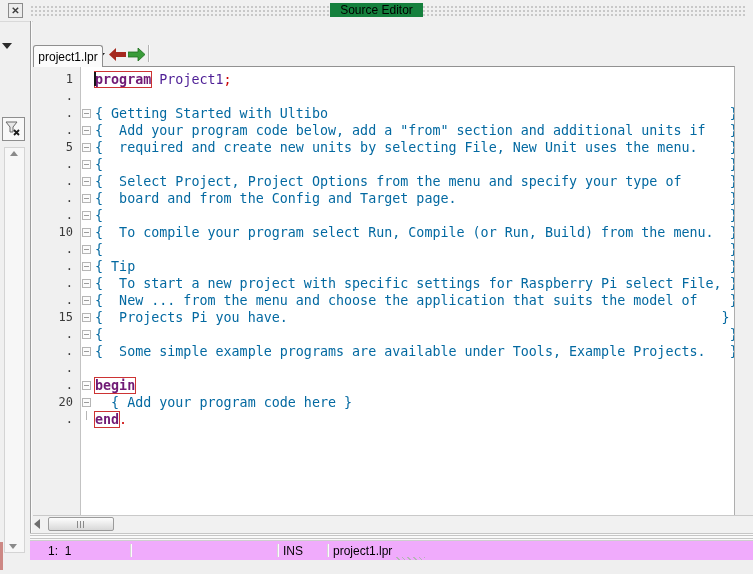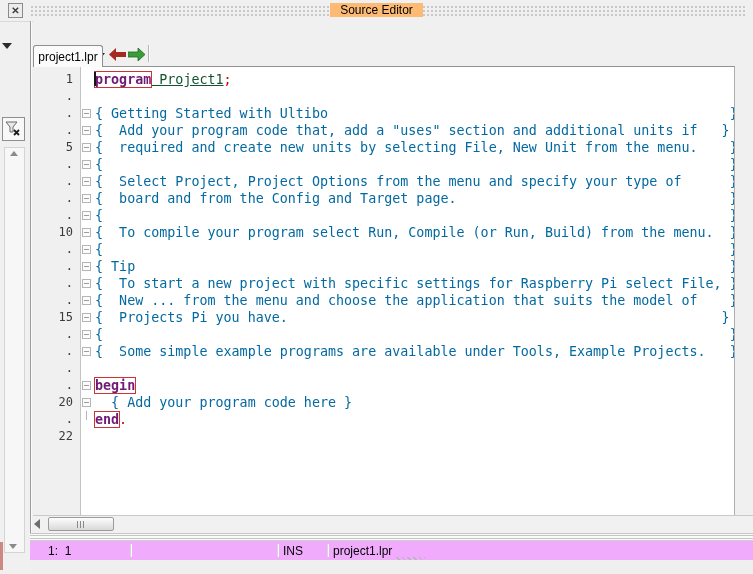--- a/index.html
+++ b/index.html
@@ -4,21 +4,21 @@
 <style>
   html,body{margin:0;padding:0;}
   .screen{position:relative;width:753px;height:574px;background:#f0f0f0;overflow:hidden;
           font-family:"Liberation Sans",sans-serif;color:#000;}
 
   
   .titlebar{position:absolute;left:0;top:0;width:753px;height:21px;background:#f0f0f0;border-bottom:1px solid #d9d9d9;}
   .title-hatch{position:absolute;left:30px;top:5px;width:716px;height:12px;
                background-image:radial-gradient(#c8c8c8 1px, transparent 1px);background-size:4px 4px;}
   .title-center{position:absolute;left:0;top:3px;width:100%;text-align:center;font-size:12px;}
-  .title-center span{background:#fdba74;padding:0 10px;}
+  .title-center span{background:#15803d;padding:0 10px;}
   .close-box{position:absolute;left:8px;top:3px;width:15px;height:15px;border:1px solid #8b8b8b;background:#ececec;
              box-sizing:border-box;display:flex;align-items:center;justify-content:center;
              font-size:10px;font-weight:bold;color:#3c3c3c;line-height:1;}
 
   
   .collapse-arrow{position:absolute;left:2px;top:43px;width:0;height:0;
                   border-left:5px solid transparent;border-right:5px solid transparent;border-top:6px solid #2b2b2b;}
   .filter-btn{position:absolute;left:2px;top:117px;width:23px;height:24px;border:1px solid #8e8e8e;background:#f8f8f8;
               box-sizing:border-box;display:flex;align-items:center;justify-content:center;}
   .vscroll{position:absolute;left:4px;top:147px;width:21px;height:406px;background:#f7f7f7;
@@ -56,21 +56,21 @@
   .cnum{width:47px;flex:none;text-align:right;padding-right:7px;box-sizing:border-box;
         font-family:"DejaVu Sans Mono",monospace;font-size:12px;line-height:17px;color:#3a3a3a;z-index:1;}
   .cfold{width:14px;flex:none;position:relative;}
   .ctext{flex:1;position:relative;padding-left:1px;white-space:pre;
          font-family:"DejaVu Sans Mono",monospace;font-size:13.35px;line-height:17px;}
   .fbox{position:absolute;left:2px;top:4px;width:9px;height:9px;border:1px solid #b5b5b5;background:#fcfcfc;box-sizing:border-box;}
   .fbox::after{content:"";position:absolute;left:1px;right:1px;top:3px;height:1px;background:#9c9c9c;}
   .fvline{position:absolute;left:6px;top:0;width:1px;height:9px;background:#b5b5b5;}
   .caret{position:absolute;left:0;top:1px;width:2px;height:14px;background:#151515;}
   .tok-keyword-frame{font-weight:bold;color:#701a75;outline:1px solid #cd3333;}
-  .tok-plain{color:#14532d;text-decoration:underline;}
+  .tok-plain{color:#4c1d95;}
   .tok-symbol{color:#cc0000;}
   .tok-comment{color:#0369a1;}
 
   
   .hscroll{position:absolute;left:33px;top:515px;width:720px;height:18px;background:#f1f1f1;
            border-top:1px solid #c9c9c9;box-sizing:border-box;}
   .hs-left{position:absolute;left:1px;top:3px;width:0;height:0;
            border-top:5px solid transparent;border-bottom:5px solid transparent;border-right:6px solid #6e6e6e;}
   .hs-thumb{position:absolute;left:15px;top:1px;width:66px;height:14px;background:linear-gradient(#fdfdfd,#d8d8d8);
             border:1px solid #9b9b9b;border-radius:2px;box-sizing:border-box;}
@@ -160,28 +160,28 @@
           <div class="cfold">
             <div class="fbox"></div>
           </div>
           <div class="ctext"><span class="tok-comment">{ Getting Started with Ultibo                                                  }</span></div>
         </div>
         <div class="crow">
           <div class="cnum">.</div>
           <div class="cfold">
             <div class="fbox"></div>
           </div>
-          <div class="ctext"><span class="tok-comment">{  Add your program code that, add a "uses" section and additional units if   }</span></div>
+          <div class="ctext"><span class="tok-comment">{  Add your program code below, add a "from" section and additional units if   }</span></div>
         </div>
         <div class="crow">
           <div class="cnum">5</div>
           <div class="cfold">
             <div class="fbox"></div>
           </div>
-          <div class="ctext"><span class="tok-comment">{  required and create new units by selecting File, New Unit from the menu.    }</span></div>
+          <div class="ctext"><span class="tok-comment">{  required and create new units by selecting File, New Unit uses the menu.    }</span></div>
         </div>
         <div class="crow">
           <div class="cnum">.</div>
           <div class="cfold">
             <div class="fbox"></div>
           </div>
           <div class="ctext"><span class="tok-comment">{                                                                              }</span></div>
         </div>
         <div class="crow">
           <div class="cnum">.</div>
@@ -278,25 +278,20 @@
             <div class="fbox"></div>
           </div>
           <div class="ctext"><span class="tok-comment">  { Add your program code here }</span></div>
         </div>
         <div class="crow">
           <div class="cnum">.</div>
           <div class="cfold">
             <div class="fvline"></div>
           </div>
           <div class="ctext"><span class="tok-keyword-frame">end</span><span class="tok-symbol">.</span></div>
-        </div>
-        <div class="crow">
-          <div class="cnum">22</div>
-          <div class="cfold"></div>
-          <div class="ctext"></div>
         </div>
       </div>
   </div>
 
   <div class="hscroll">
     <div class="hs-left"></div>
     <div class="hs-thumb">
       <div class="hs-grip"></div>
     </div>
   </div>

